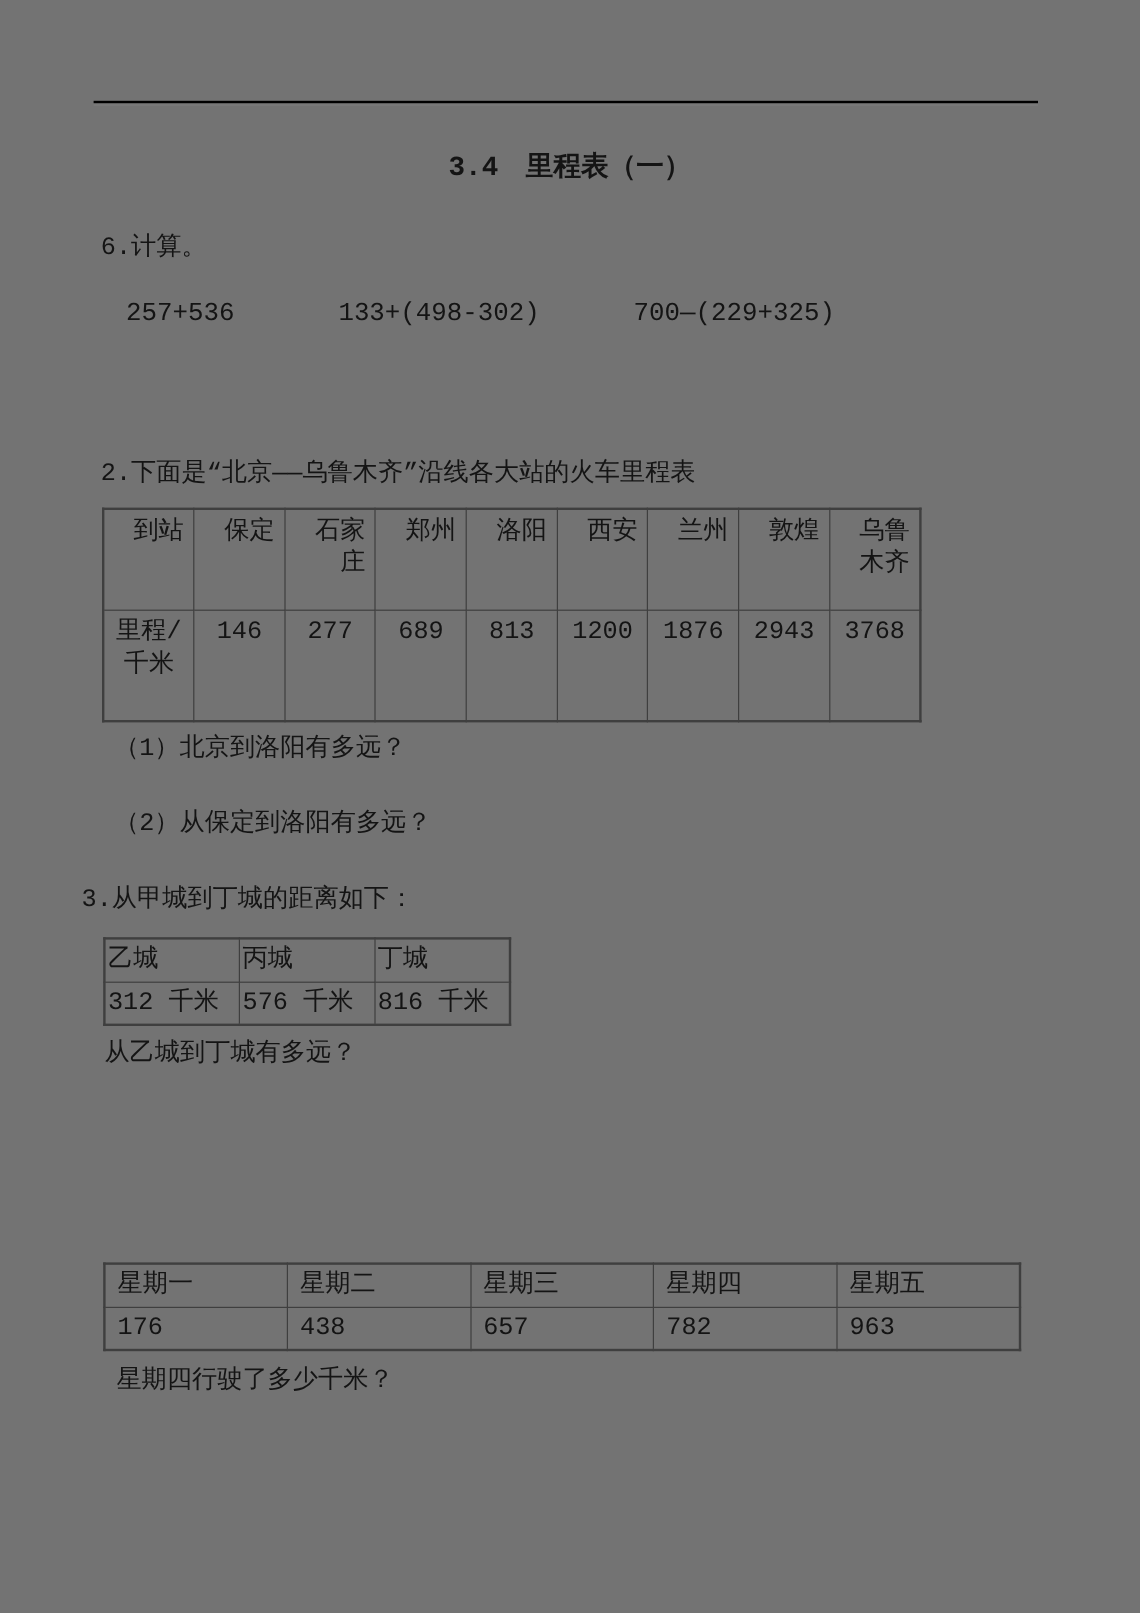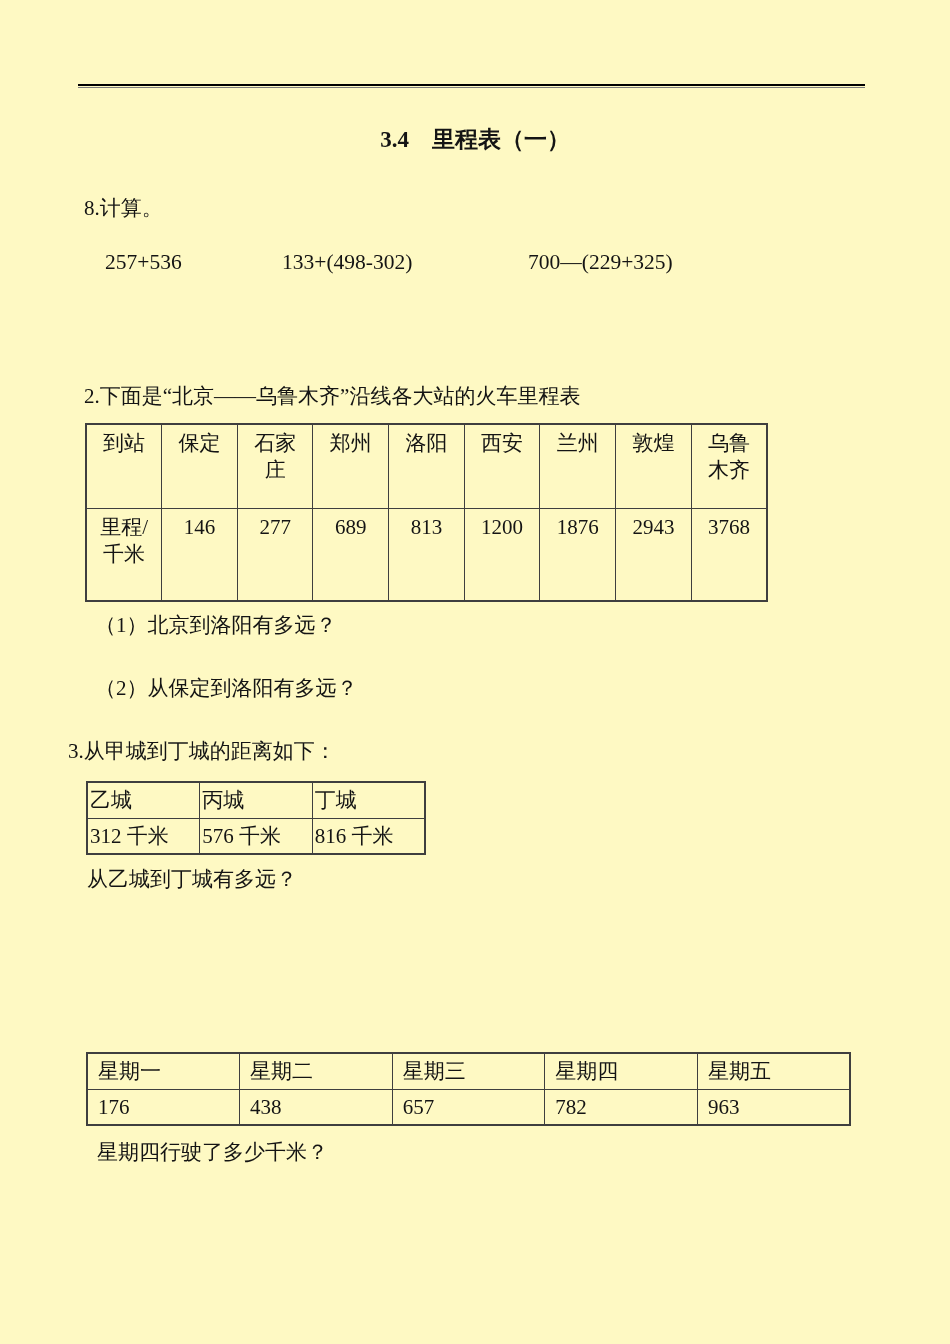--- a/index.html
+++ b/index.html
@@ -1,20 +1,20 @@
 <!DOCTYPE html>
 <html><head>
 <meta charset="utf-8">
 <style>
   html,body { margin:0; padding:0; background:#fff; }
   .page {
     position:relative;
     width:950px; height:1344px;
-    background:#fef9c3;
-    font-family:Liberation Serif, serif;
+    background:#737373;
+    font-family:Liberation Mono, monospace;
     color:#141414;
     overflow:hidden;
   }
   .rule {
     position:absolute; left:78px; top:84px; width:787px; height:1px;
     border-top:2px solid #000000;
     border-bottom:1px solid #7d7d7d;
   }
   .title {
     position:absolute; left:0; top:124px; width:950px;
@@ -38,21 +38,21 @@
   table.sheet td {
     border:1px solid #3f3f3f;
     font-weight:normal;
   }
   
   table.t2 { left:85px; top:423px; width:683px; }
   table.t2 td {
     text-align:center; vertical-align:top; padding:5px 8px 0 8px;
     line-height:27px; word-break:normal; overflow-wrap:break-word;
   }
-  table.t2 tr.hdr td { height:78px; }
+  table.t2 tr.hdr td { height:78px;text-align:right; }
   table.t2 tr.dat td { height:86px; }
 
   
   table.t3 { left:86px; top:781px; width:340px; }
   table.t3 td {
     text-align:left; vertical-align:middle; padding:1px 4px 1px 2px;
     line-height:27px;
   }
   table.t3 tr.hdr td { height:33px; }
   table.t3 tr.dat td { height:32px; }
@@ -68,21 +68,21 @@
 </style>
 </head>
 <body>
 
 <div class="page">
 
   <div class="rule"></div>
 
   <div class="title">3.4　里程表（一）</div>
 
-  <div class="line" style="left:84px; top:193px;">8.计算。</div>
+  <div class="line" style="left:84px; top:193px;">6.计算。</div>
 
   <div class="exp-row">
     <span class="exp exp1">257+536</span>
     <span class="exp exp2">133+(498-302)</span>
     <span class="exp exp3">700—(229+325)</span>
   </div>
 
   <div class="line" style="left:84px; top:381px;">2.下面是“北京——乌鲁木齐”沿线各大站的火车里程表</div>
 
   <table class="sheet t2">

